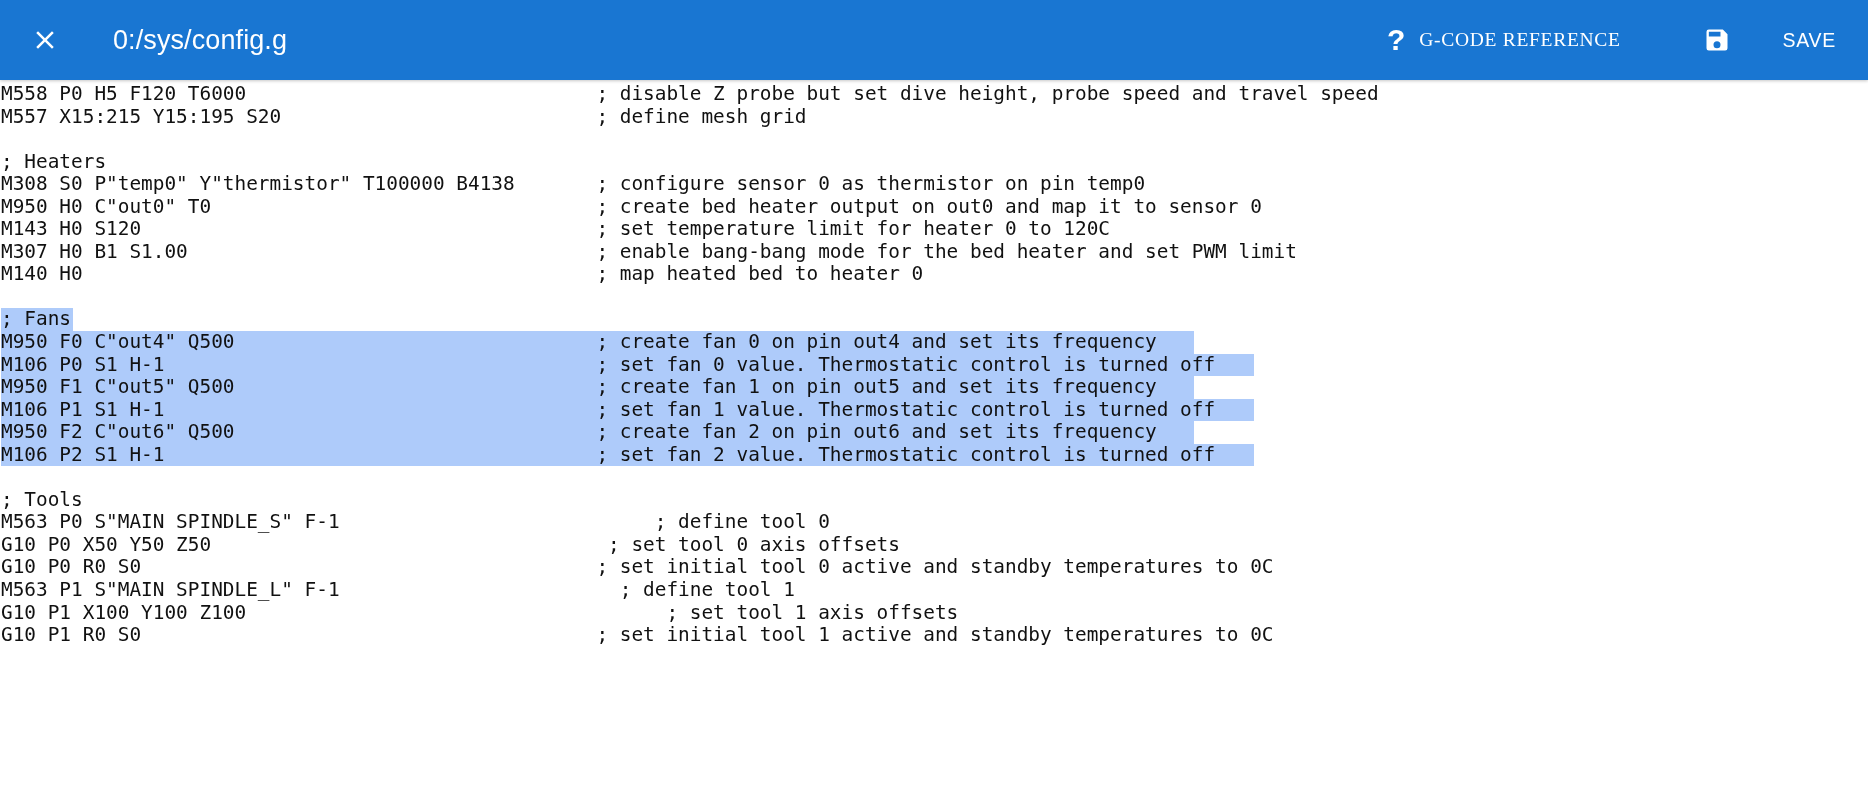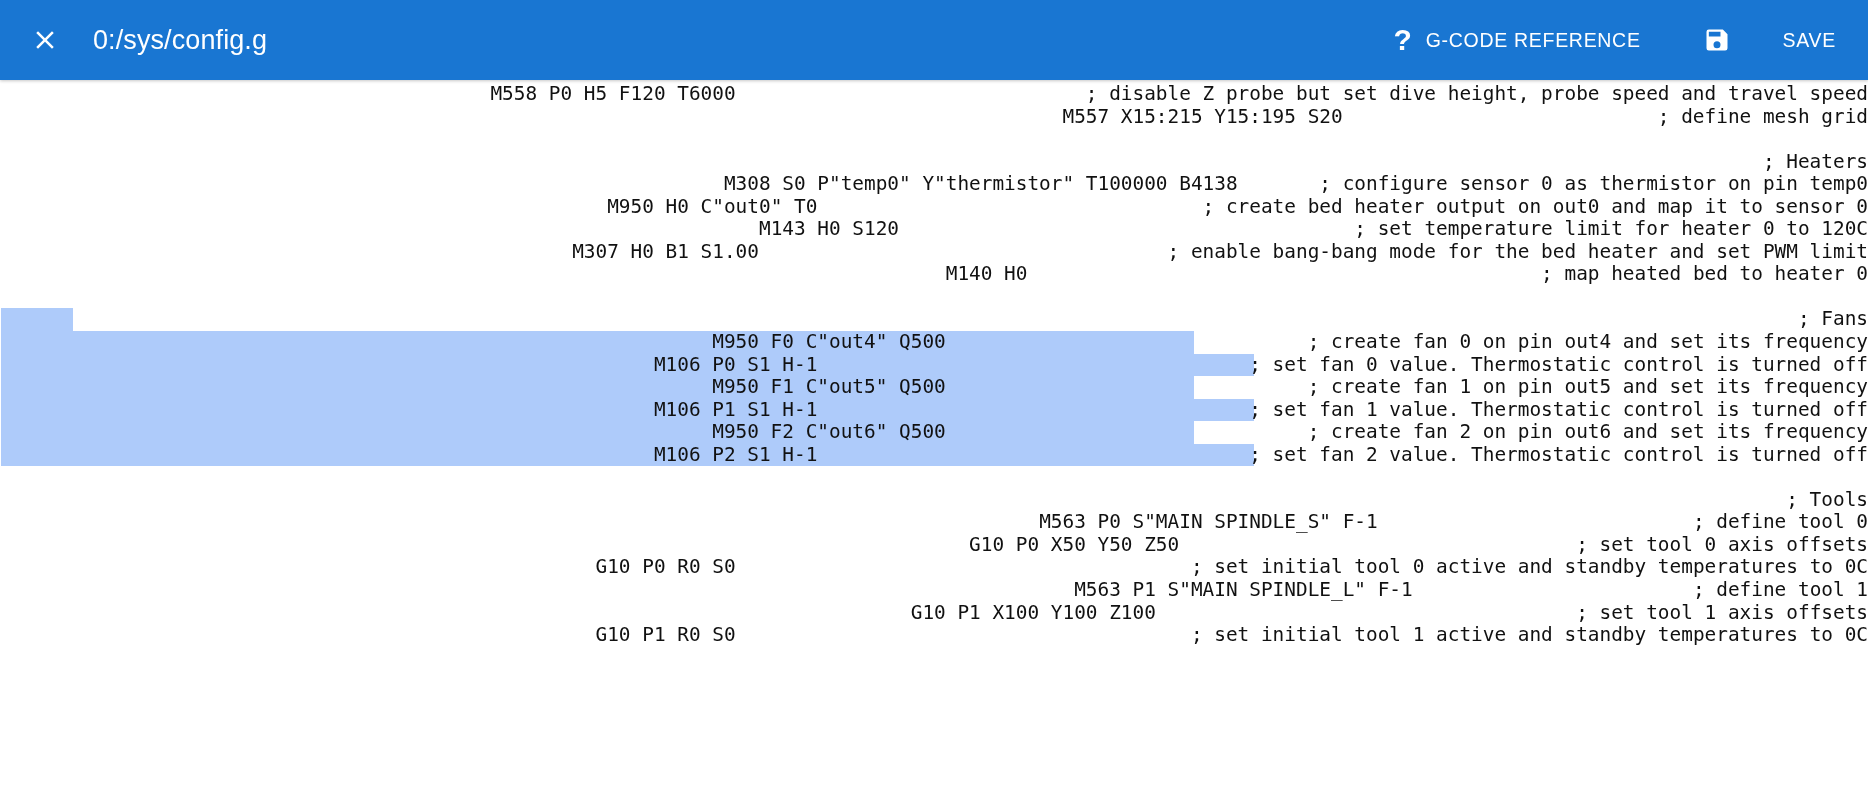--- a/index.html
+++ b/index.html
@@ -16,20 +16,21 @@
   
   #app-bar {
     height: 80px;
     background: #1976D2;
     display: flex;
     align-items: center;
     padding: 0 22px 0 22px;
     position: relative;
     box-shadow: 0 1px 3px rgba(0,0,0,0.22);
     z-index: 5;
+    gap: 20px;
   }
 
   .bar-btn {
     display: flex;
     align-items: center;
     color: #ffffff;
     cursor: pointer;
     user-select: none;
     border-radius: 3px;
   }
@@ -62,20 +63,21 @@
     font-weight: bold;
     line-height: 1;
     margin-right: 14px;
     display: block;
   }
   #gcode-reference-label {
     font-size: 19.5px;
     letter-spacing: 0.7px;
     font-weight: 500;
     white-space: nowrap;
+    font-family: Liberation Serif, serif;
   }
 
   #save-button {
     padding: 8px 10px;
   }
   #save-icon { margin-right: 12px; display: flex; align-items: center; }
   #save-icon svg { display: block; }
   #save-label {
     font-size: 19.5px;
     letter-spacing: 0.7px;
@@ -86,21 +88,20 @@
 
   
   #editor {
     position: relative;
     height: 712px;
     width: 1868px;
     background: #ffffff;
     overflow: hidden;
     padding-top: 3px;
     cursor: text;
-    text-align: right;
   }
 
   #code-surface {
     position: relative;
     font-family: "DejaVu Sans Mono", "Liberation Mono", monospace;
     font-size: 19.4px;
     line-height: 22.55px;
     color: #111111;
     white-space: pre;
     letter-spacing: 0px;

